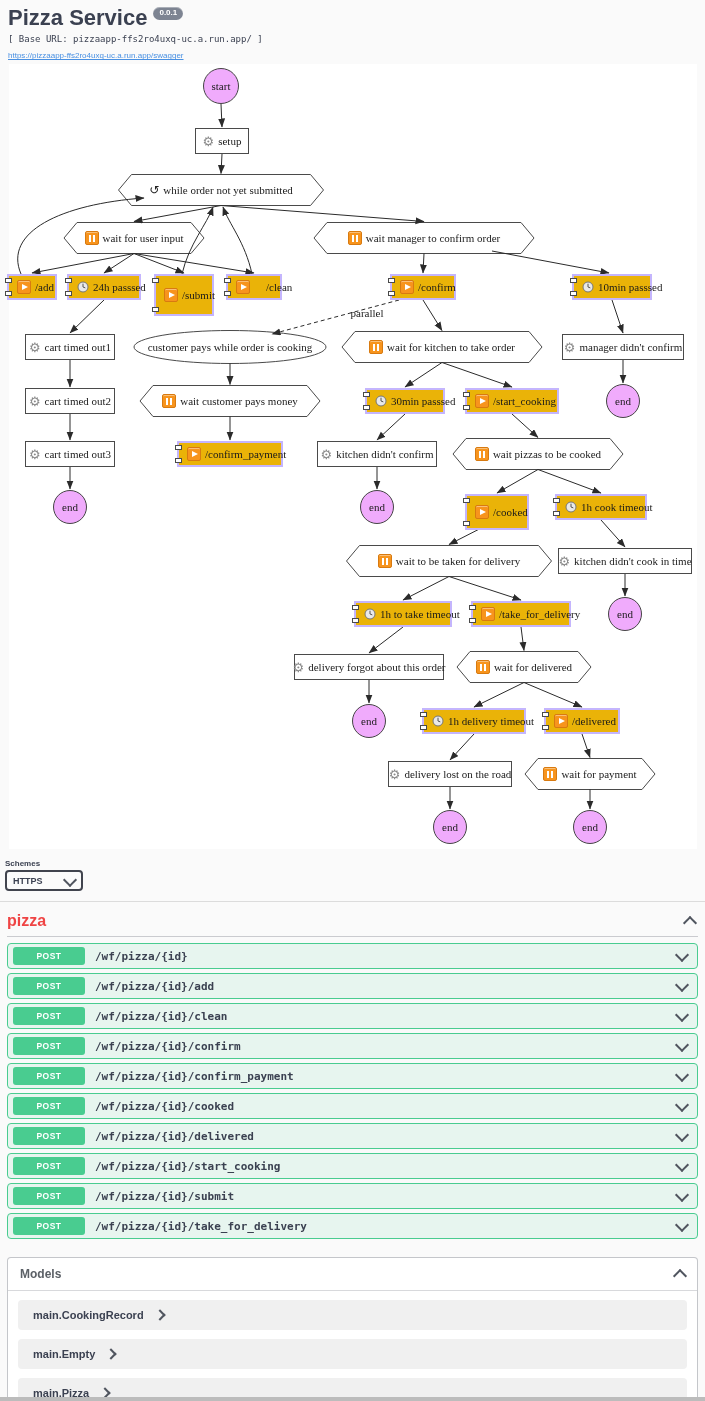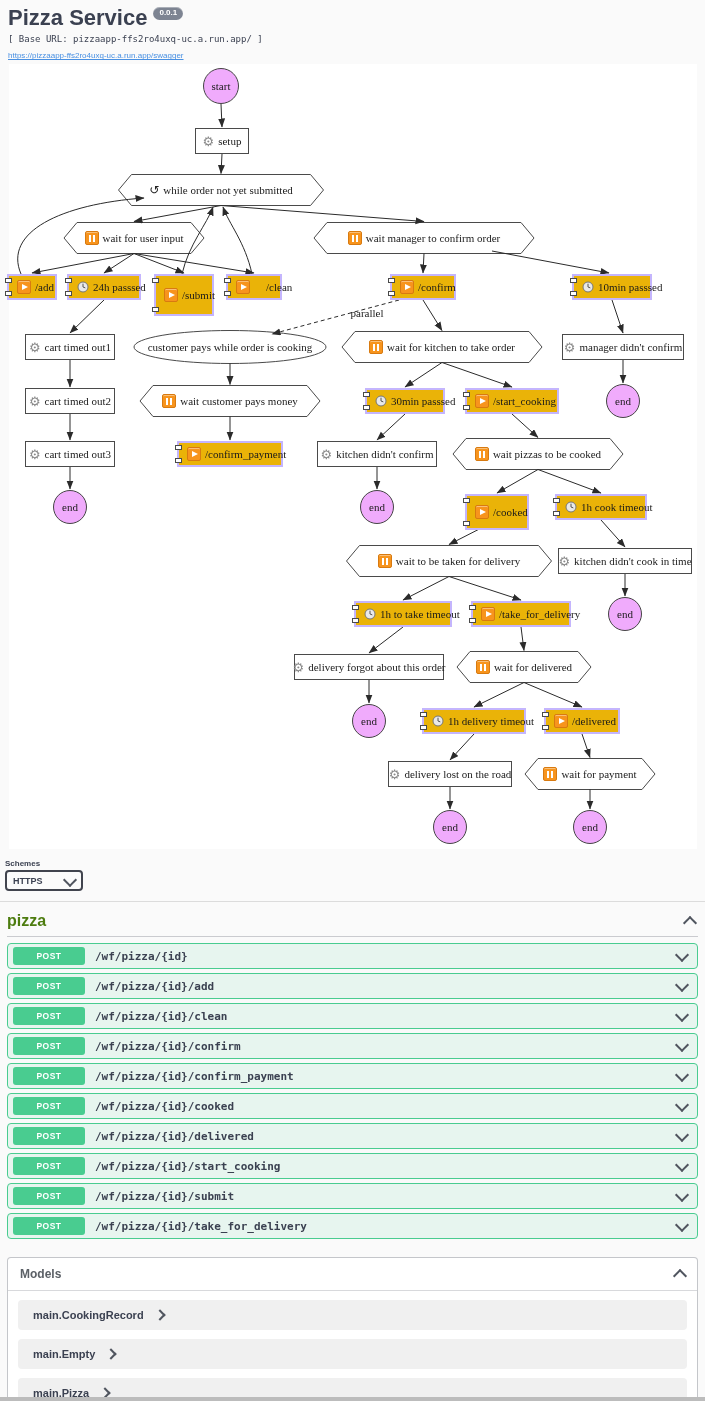--- a/index.html
+++ b/index.html
@@ -31,21 +31,21 @@
 
   
   .schemes{margin:10px 5px 4px 5px;}
   .schemes-label{font-size:8px;font-weight:700;color:#3b4151;margin-bottom:2px;}
   .scheme-select{width:62px;height:17px;border:2px solid #41444e;border-radius:4px;background:#fbfbfb;display:flex;align-items:center;justify-content:space-between;padding:0 6px;font-size:9px;font-weight:700;cursor:pointer;box-sizing:content-box;}
 
   .section-divider{border-top:1px solid #dcdcdc;margin-top:10px;}
 
   
   .opblock-tag{display:flex;align-items:center;justify-content:space-between;margin:0 7px;padding:10px 3px 6px 0;border-bottom:1px solid rgba(59,65,81,.25);}
-  .opblock-tag .tag-title{font-size:16px;font-weight:700;color:#4d7c0f;font-family:"Liberation Sans",sans-serif;}
+  .opblock-tag .tag-title{font-size:16px;font-weight:700;color:#ef4444;font-family:"Liberation Sans",sans-serif;}
   .chev{display:inline-block;width:8px;height:8px;border-right:2px solid #505а5f;border-right:2px solid #50555f;border-bottom:2px solid #50555f;}
   .chev.up{transform:rotate(-135deg);margin-top:4px;}
   .chev.down{transform:rotate(45deg);margin-bottom:2px;}
   .chev.right{transform:rotate(-45deg);width:6px;height:6px;border-width:2px;}
   .endpoints{margin-top:6px;}
   .ep-row{display:flex;align-items:center;height:24px;margin:0 7px 4px 7px;background:rgba(73,204,144,.1);border:1px solid #49cc90;border-radius:4px;cursor:pointer;}
   .method-badge{color:#fff;font-size:8.5px;font-weight:700;letter-spacing:.5px;width:40px;text-align:center;padding:4px 16px;border-radius:3px;margin-left:5px;font-family:"Liberation Sans",sans-serif;}
   .ep-path{font-family:"DejaVu Sans Mono",monospace;font-size:11px;font-weight:700;color:#3b4151;margin-left:10px;flex:1;}
   .ep-row .chev{margin-right:10px;}
 

